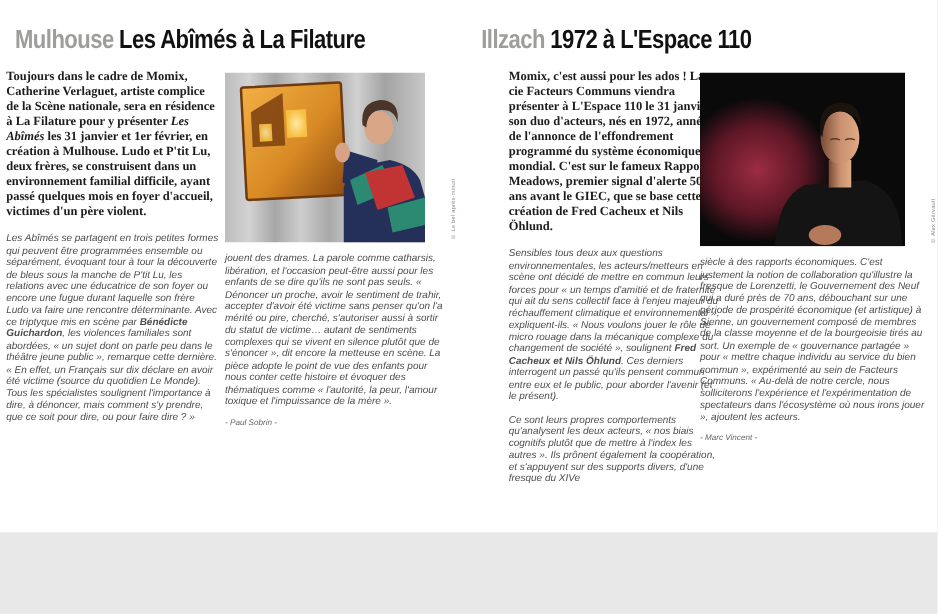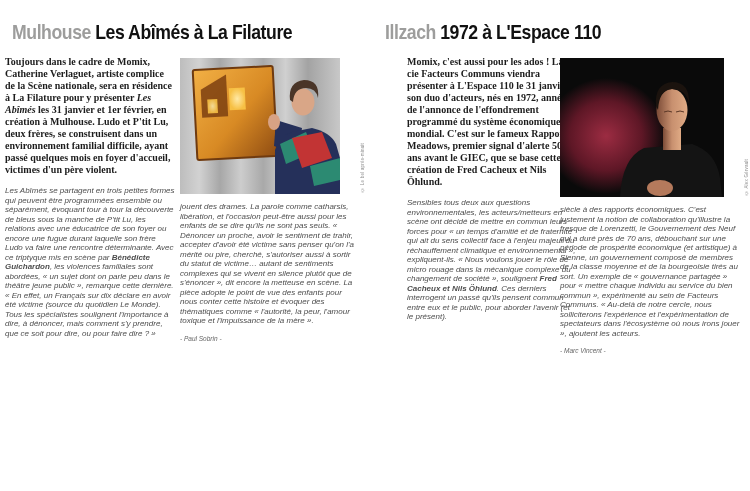--- a/index.html
+++ b/index.html
@@ -1,17 +1,17 @@
 <!DOCTYPE html>
 <html><head>
 <meta charset="utf-8">
 <style>
   html,body{margin:0;padding:0;background:#e8e8e8;}
   .page{
-    position:relative;width:750px;height:491px;background:#ffffff;
+    position:relative;width:750px;height:426px;background:#ffffff;
     overflow:hidden;font-family:"Liberation Sans",sans-serif;
   }
   h1{
     position:absolute;top:20px;margin:0;font-size:21px;line-height:24px;
     font-weight:700;letter-spacing:-0.5px;white-space:nowrap;
     font-family:"Liberation Sans",sans-serif;color:#111;
   }
   .condense{display:inline-block;transform:scaleX(0.84);transform-origin:left center;}
   .city{color:#9d9d9c;margin-right:5px;}
   .col{position:absolute;top:56px;}
@@ -115,20 +115,21 @@
   <section>
     <h1 style="left:385px;">
       <span class="condense">
         <span class="city">Illzach</span><span>1972 à L'Espace 110</span>
       </span>
     </h1>
 
     <div class="col col-r1">
       <p class="intro">Momix, c'est aussi pour les ados ! La cie Facteurs Communs viendra présenter à L'Espace 110 le 31 janvier son duo d'acteurs, nés en 1972, année de l'annonce de l'effondrement programmé du système économique mondial. C'est sur le fameux Rapport Meadows, premier signal d'alerte 50 ans avant le GIEC, que se base cette création de Fred Cacheux et Nils Öhlund.</p>
       <p class="body"><span>Sensibles tous deux aux questions environnementales, les acteurs/metteurs en scène ont décidé de mettre en commun leurs forces pour « un temps d'amitié et de fraternité qui ait du sens collectif face à l'enjeu majeur du réchauffement climatique et environnemental », expliquent-ils. « Nous voulons jouer le rôle de micro rouage dans la mécanique complexe du changement de société », soulignent </span><span style="font-weight: 700;">Fred Cacheux et Nils Öhlund</span><span>. Ces derniers interrogent un passé qu'ils pensent commun entre eux et le public, pour aborder l'avenir (et le présent).</span></p>
+      <p class="body">Ce sont leurs propres comportements qu'analysent les deux acteurs, « nos biais cognitifs plutôt que de mettre à l'index les autres ». Ils prônent également la coopération, et s'appuyent sur des supports divers, d'une fresque du XIVe</p>
     </div>
 
     <div class="col col-r2">
       <figure>
         <svg width="164" height="139" viewBox="0 0 164 139">
           <defs>
             <radialGradient id="redglow" cx="0.5" cy="0.5" r="0.5">
               <stop offset="0" stop-color="#9c2c42"></stop>
                 <stop offset="0.6" stop-color="#5e1726"></stop>
               <stop offset="1" stop-color="#0a0a0a"></stop>

